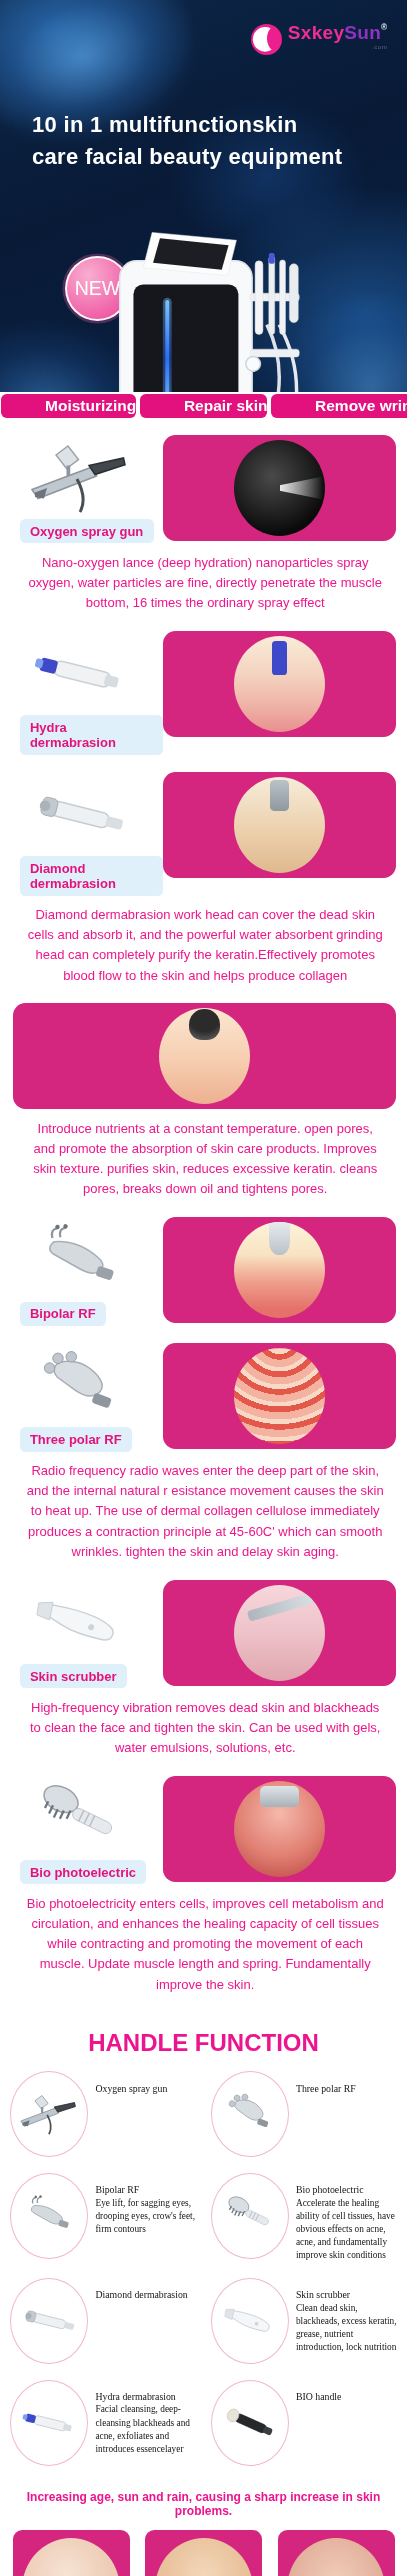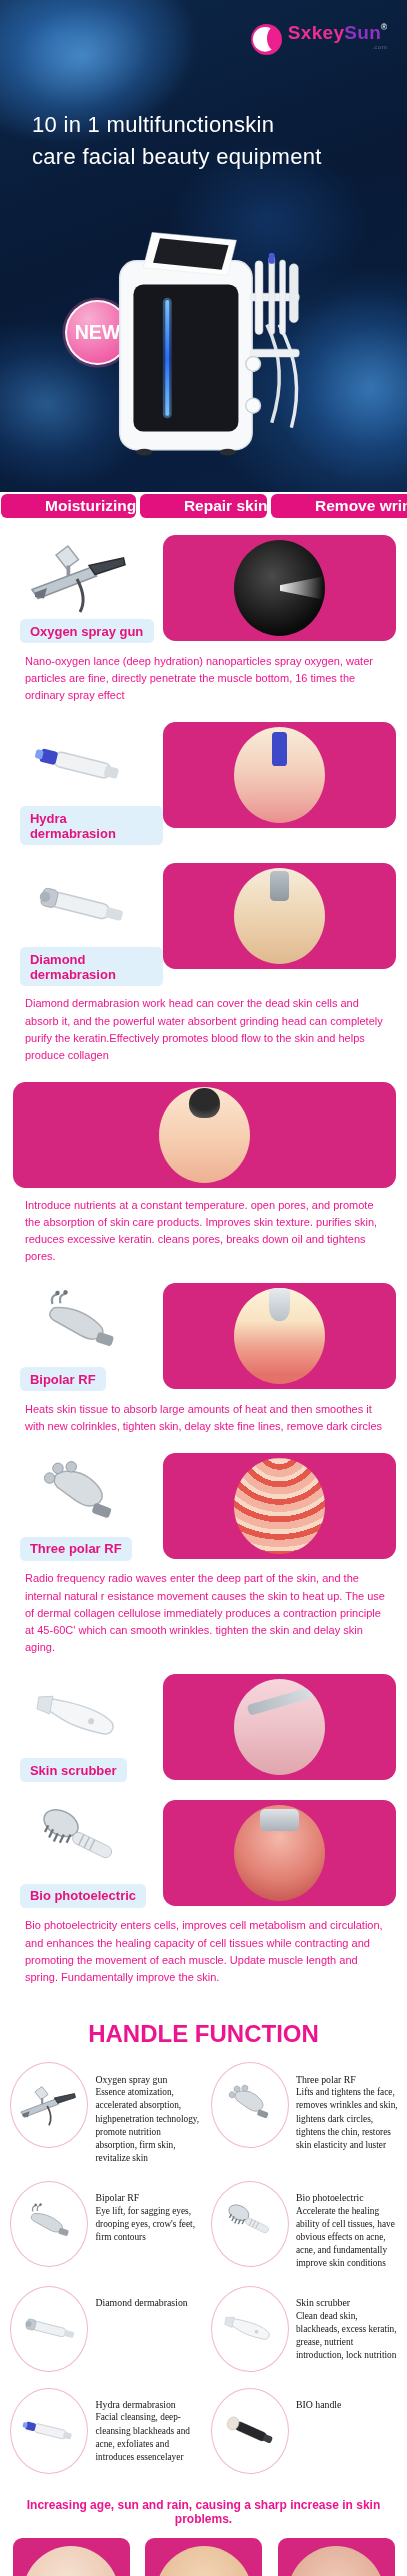--- a/index.html
+++ b/index.html
@@ -1,46 +1,46 @@
 <!DOCTYPE html>
 <html style="font-size:8.2px"><head>
 <meta charset="utf-8">
 <style>
   html,body{margin:0;padding:0;background:#fff;}
   body{width:407px;font-family:"Liberation Sans",sans-serif;}
   #page{position:relative;width:407px;overflow:hidden;}
   .svg-slot svg{display:block;width:100%;height:auto;}
 
   
-  .hero{position:relative;height:492px;overflow:hidden;
+  .hero{position:relative;height:392px;overflow:hidden;
     background:
       radial-gradient(222px 165px at 14% 8%, rgba(52,130,210,.55), transparent 62%),
       radial-gradient(268px 206px at 90% 80%, rgba(40,115,195,.5), transparent 62%),
       radial-gradient(155px 124px at 66% 45%, rgba(28,85,160,.4), transparent 65%),
       linear-gradient(160deg,#0d2749 0%,#081a36 45%,#0a2042 100%);}
   .splash{position:absolute;border-radius:50%;filter:blur(2.6px);}
   .splash-a{left:-36px;top:-31px;width:237px;height:175px;transform:rotate(-14deg);
     background:radial-gradient(closest-side,rgba(96,175,245,.6),rgba(45,115,195,.28) 58%,transparent);}
   .splash-b{left:-62px;top:319px;width:216px;height:170px;transform:rotate(10deg);
     background:radial-gradient(closest-side,rgba(70,150,225,.5),rgba(35,100,180,.22) 60%,transparent);}
   .splash-c{left:273px;top:289px;width:196px;height:196px;
     background:radial-gradient(closest-side,rgba(90,170,240,.45),rgba(40,110,190,.2) 62%,transparent);}
   .logo{position:absolute;top:23px;right:19.6px;display:flex;align-items:flex-start;}
   .logo-face{width:33px;height:33px;margin-right:5.2px;flex:none;}
   .logo-textwrap{line-height:1;}
   .logo-text{font-size:19px;font-weight:bold;letter-spacing:0.3px;}
   .logo-sxkey{color:#ee2d96;}
   .logo-sun{color:#8d33c0;}
   .logo-reg{color:#e5eaf2;font-size:8.2px;vertical-align:9.3px;font-weight:bold;}
   .logo-com{display:block;text-align:right;color:#5a6780;font-size:6.2px;margin-top:2.1px;letter-spacing:0.5px;}
-  .hero-title{position:absolute;left:32px;top:94px;color:#fff;font-size:22px;font-weight:normal;line-height:1.47;letter-spacing:0.3px;}
+  .hero-title{position:absolute;left:32px;top:94px;color:#fff;font-size:22px;font-weight:bold;line-height:1.47;letter-spacing:0.3px;}
   .badge-new{position:absolute;left:65px;top:256px;width:61px;height:61px;border-radius:50%;
     background:radial-gradient(circle at 35% 28%,#f9aed0,#ef5aa4 78%);
     border:2.1px solid rgba(255,255,255,.92);box-shadow:0 0 0 2.6px rgba(240,90,164,.3);
-    display:flex;align-items:center;justify-content:center;color:#fff;font-size:19.6px;font-weight:bold;margin-top:44px;}
+    display:flex;align-items:center;justify-content:center;color:#fff;font-size:19.6px;font-weight:normal;}
   .hero-machine{position:absolute;left:105px;top:202px;width:206px;}
 
   
   .btn-row{display:flex;gap:3.6px;padding:1.5px 1px 0;}
   .benefit-btn{flex:1;background:#e2117e;color:#fff;font-weight:bold;font-size:15.5px;
     text-align:center;line-height:24px;height:24px;border-radius:5.7px;white-space:nowrap;padding-left:44px;}
 
   
   .feature-block{margin-top:17.5px;}
   .feature-row{display:flex;align-items:stretch;padding:0 11.3px 0 13.4px;}
@@ -67,21 +67,21 @@
   .oval-4::after{display:block;left:38%;top:0;width:24%;height:34%;
     background:linear-gradient(180deg,#e7ebee,#b9c1c8);border-radius:0 0 42% 42%;}
   .oval-5{background:repeating-radial-gradient(circle at 50% -12%,#e4574b 0 5.7px,#f3b3a0 5.7px 13px,#f8d9c6 13px 17.5px);}
   .oval-6{background:linear-gradient(180deg,#f6d7dc 0%,#eec2c9 50%,#e0a5ad 100%),
     radial-gradient(circle at 30% 30%, #553, transparent 6%);}
   .oval-6::after{display:block;left:14%;top:18%;width:72%;height:11%;
     background:linear-gradient(90deg,#aeb6bd,#d9dee2);transform:rotate(-16deg);border-radius:3.6px;}
   .oval-7{background:radial-gradient(circle at 50% 34%,#f5b9ab,#e07f72 55%,#c4524e 88%);}
   .oval-7::after{display:block;left:29%;top:5%;width:42%;height:22%;
     background:linear-gradient(180deg,#dfe4e8,#a9b1b8);border-radius:5.2px;}
-  .feature-text{color:#ef168c;font-size:11px;line-height:1.56;margin:9.3px 21.6px 0 25px;}
+  .feature-text{color:#ef168c;font-size:13px;line-height:1.56;margin:9.3px 21.6px 0 25px;text-align:center;}
 
   
   .section-title{color:#ed148f;font-weight:bold;text-align:center;}
 
   
   .hf-section{margin-top:34px;}
   .hf-title{font-size:24px;margin-bottom:14.4px;}
   .hf-grid{display:grid;grid-template-columns:1fr 1fr;row-gap:15.5px;column-gap:2.1px;padding:0 4.1px;}
   .hf-item{display:flex;align-items:flex-start;}
   .hf-circle{width:76px;height:84px;border:0.5px solid #f2b7d0;border-radius:50%;flex:none;
@@ -259,21 +259,20 @@
                 </g>
               </svg></div>
         <div class="pill">
           <span class="pill-text">Bipolar RF</span>
         </div>
       </div>
       <div class="feature-card">
         <div class="card-oval oval-4"></div>
       </div>
     </div>
-    <p class="feature-text">Heats skin tissue to absorb large amounts of heat and then smoothes it with new colrinkles, tighten skin, delay skte fine lines, remove dark circles</p>
   </div>
 
   <div class="feature-block">
     <div class="feature-row">
       <div class="feature-left">
         <div class="feature-img"><svg viewBox="0 0 140 100">
                 <g transform="rotate(20 70 50)">
                   <path d="M34,30 q26,-16 54,0 q16,10 8,22 q-8,12 -30,6 l-28,-8 q-14,-8 -4,-20z" fill="#d8dde1" stroke="#a7aeb5" stroke-width="2"></path>
                   <rect x="92" y="52" width="24" height="14" rx="4" fill="#8f969d"></rect>
                   <circle cx="30" cy="26" r="7" fill="#c0c7ce" stroke="#8d959e"></circle>
@@ -303,20 +302,21 @@
                 </g>
               </svg></div>
         <div class="pill">
           <span class="pill-text">Skin scrubber</span>
         </div>
       </div>
       <div class="feature-card">
         <div class="card-oval oval-6"></div>
       </div>
     </div>
+    <p class="feature-text">High-frequency vibration removes dead skin and blackheads to clean the face and tighten the skin. Can be used with gels, water emulsions, solutions, etc.</p>
   </div>
 
   <div class="feature-block">
     <div class="feature-row">
       <div class="feature-left">
         <div class="feature-img"><svg viewBox="0 0 140 100">
                 <g transform="rotate(26 70 50)">
                   <ellipse cx="36" cy="38" rx="24" ry="16" fill="#d9dee2" stroke="#9aa2ab" stroke-width="2"></ellipse>
                   <g stroke="#6d747c" stroke-width="3">
                     <line x1="22" y1="48" x2="22" y2="58"></line>
@@ -354,39 +354,37 @@
                 <polygon points="6,66 86,36 92,48 14,78" fill="#bfc7cf" stroke="#8d959e" stroke-width="2"></polygon>
                 <polygon points="82,34 128,24 130,33 90,46" fill="#42474d" stroke="#2b2f34" stroke-width="2"></polygon>
                 <polygon points="10,70 26,64 22,78 10,76" fill="#6d747c"></polygon>
                 <path d="M38,20 l16,-12 14,18 -16,12 z" fill="#dde2e7" stroke="#9aa2ab" stroke-width="2"></path>
                 <rect x="52" y="34" width="5" height="14" fill="#8d959e"></rect>
                 <path d="M66,52 q14,26 4,44" fill="none" stroke="#4a4e53" stroke-width="4"></path>
               </svg></div>
     </div>
     <div class="hf-text">
       <div class="hf-name">Oxygen spray gun</div>
-      <div class="hf-desc">Essence atomization, accelerated absorption, highpenetration technology, promote nutrition absorption, firm skin, revitalize skin</div>
     </div>
   </div>
 
   <div class="hf-item">
     <div class="hf-circle">
       <div class="hf-icon"><svg viewBox="0 0 140 100">
                 <g transform="rotate(20 70 50)">
                   <path d="M34,30 q26,-16 54,0 q16,10 8,22 q-8,12 -30,6 l-28,-8 q-14,-8 -4,-20z" fill="#d8dde1" stroke="#a7aeb5" stroke-width="2"></path>
                   <rect x="92" y="52" width="24" height="14" rx="4" fill="#8f969d"></rect>
                   <circle cx="30" cy="26" r="7" fill="#c0c7ce" stroke="#8d959e"></circle>
                   <circle cx="46" cy="18" r="7" fill="#c0c7ce" stroke="#8d959e"></circle>
                   <circle cx="24" cy="42" r="7" fill="#c0c7ce" stroke="#8d959e"></circle>
                 </g>
               </svg></div>
     </div>
     <div class="hf-text">
       <div class="hf-name">Three polar RF</div>
-      <div class="hf-desc">Lifts and tightens the face, removes wrinkles and skin, lightens dark circles, tightens the chin, restores skin elasticity and luster</div>
     </div>
   </div>
 
   <div class="hf-item">
     <div class="hf-circle">
       <div class="hf-icon"><svg viewBox="0 0 140 100">
                 <g transform="rotate(18 70 50)">
                   <path d="M30,38 q30,-12 62,2 q14,6 8,16 q-6,10 -26,6 l-40,-8 q-12,-4 -4,-16z" fill="#d5dade" stroke="#a7aeb5" stroke-width="2"></path>
                   <rect x="96" y="50" width="22" height="14" rx="4" fill="#9aa1a8"></rect>
                   <path d="M26,34 q-6,-10 2,-14" stroke="#8d959e" stroke-width="3" fill="none"></path>

